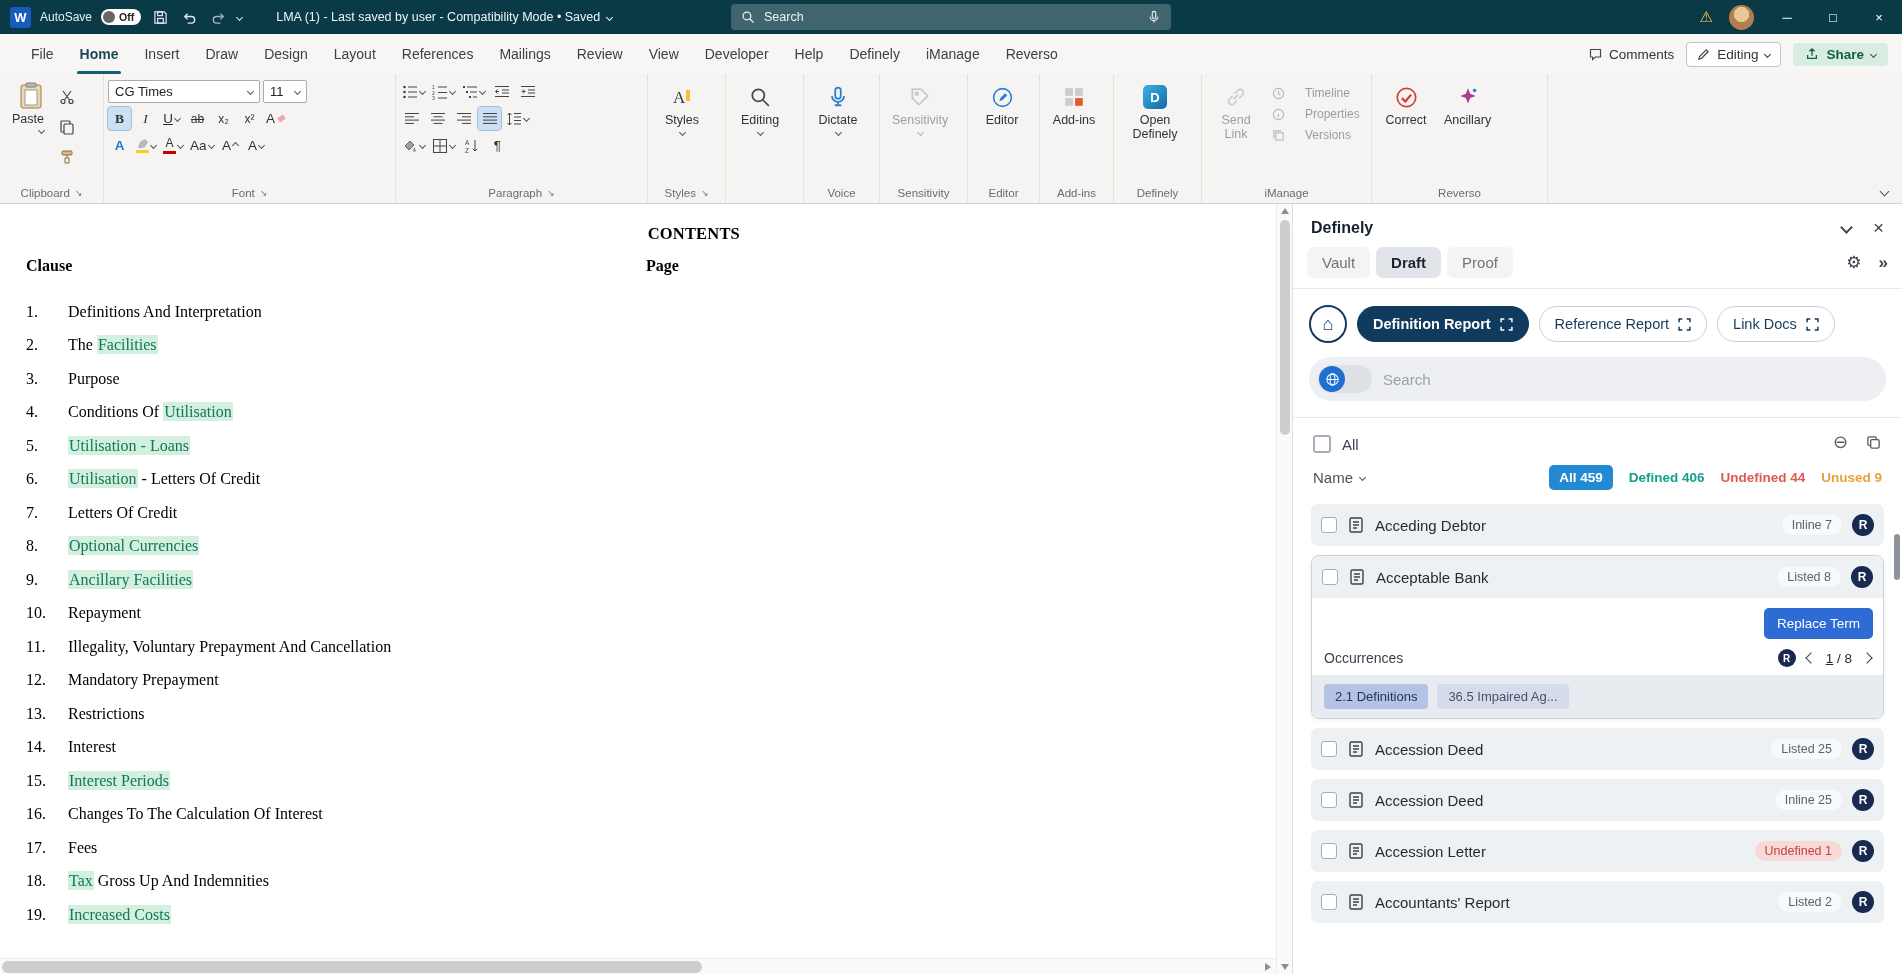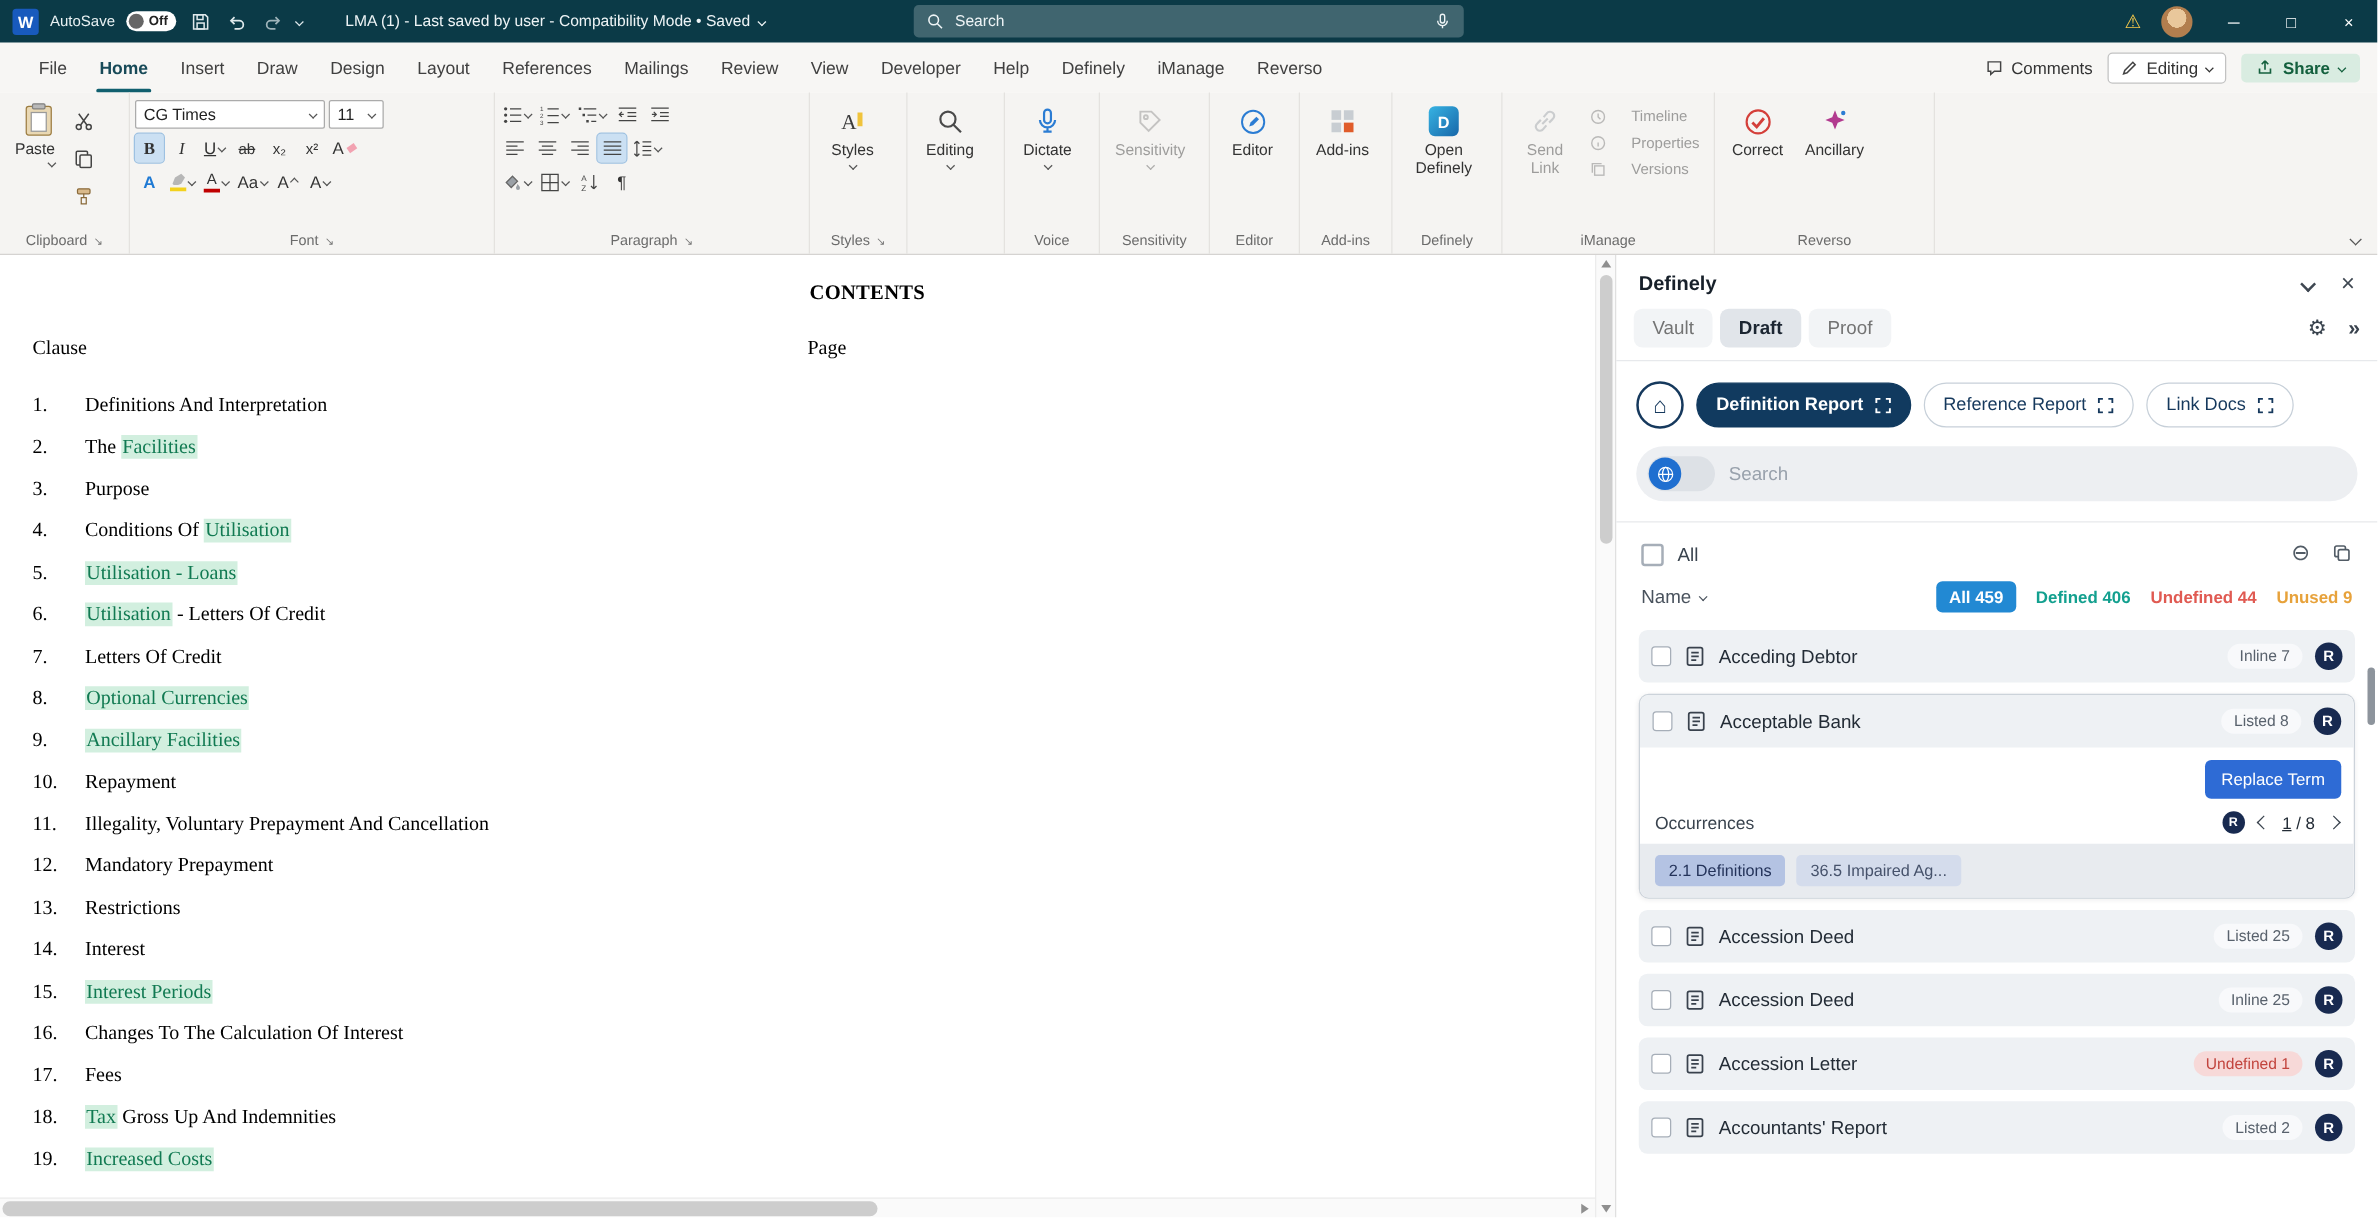--- a/index.html
+++ b/index.html
@@ -86,21 +86,21 @@
 .mini{display:flex;align-items:center;gap:6px;font-size:12px;color:#555;}
 .mini.disabled{opacity:.55;gap:20px;}
 .collapse-ribbon{position:absolute;right:14px;bottom:8px;color:#555;}
 
 
 .main{flex:1;display:flex;min-height:0;background:#fff;}
 .doc-area{flex:1;min-width:0;display:flex;flex-direction:column;background:#fff;}
 .doc-scroll{flex:1;padding:20px 0 0 26px;font-family:"Liberation Serif",serif;color:#000;overflow:hidden;}
 .doc-content{width:714px;}
 .doc-heading{font-weight:700;font-size:16.5px;text-align:right;letter-spacing:.2px;}
-.toc-head{position:relative;margin-top:26px;font-weight:400;font-size:16px;height:22px;}
+.toc-head{position:relative;margin-top:13px;font-weight:700;font-size:16px;height:22px;}
 .page-h{position:absolute;left:620px;top:0;}
 .toc{margin-top:16px;}
 .toc-row{display:flex;align-items:center;height:33.5px;font-size:16px;}
 .toc-num{width:42px;flex:none;}
 .hl{background:#d2efdf;color:#117a52;padding:1px 1px;}
 .hscroll{height:16px;min-height:16px;background:#fafafa;border-top:1px solid #ececec;position:relative;}
 .h-thumb{position:absolute;left:2px;top:2px;height:12px;width:700px;background:#cdcdcd;border-radius:6px;}
 .hscroll .tri.rightt{position:absolute;right:5px;top:4px;}
 .vscroll{width:16px;min-width:16px;background:#fafafa;border-left:1px solid #ececec;display:flex;flex-direction:column;align-items:center;padding:4px 0;}
 .v-thumb{width:10px;height:215px;background:#cdcdcd;border-radius:5px;margin-top:6px;}

